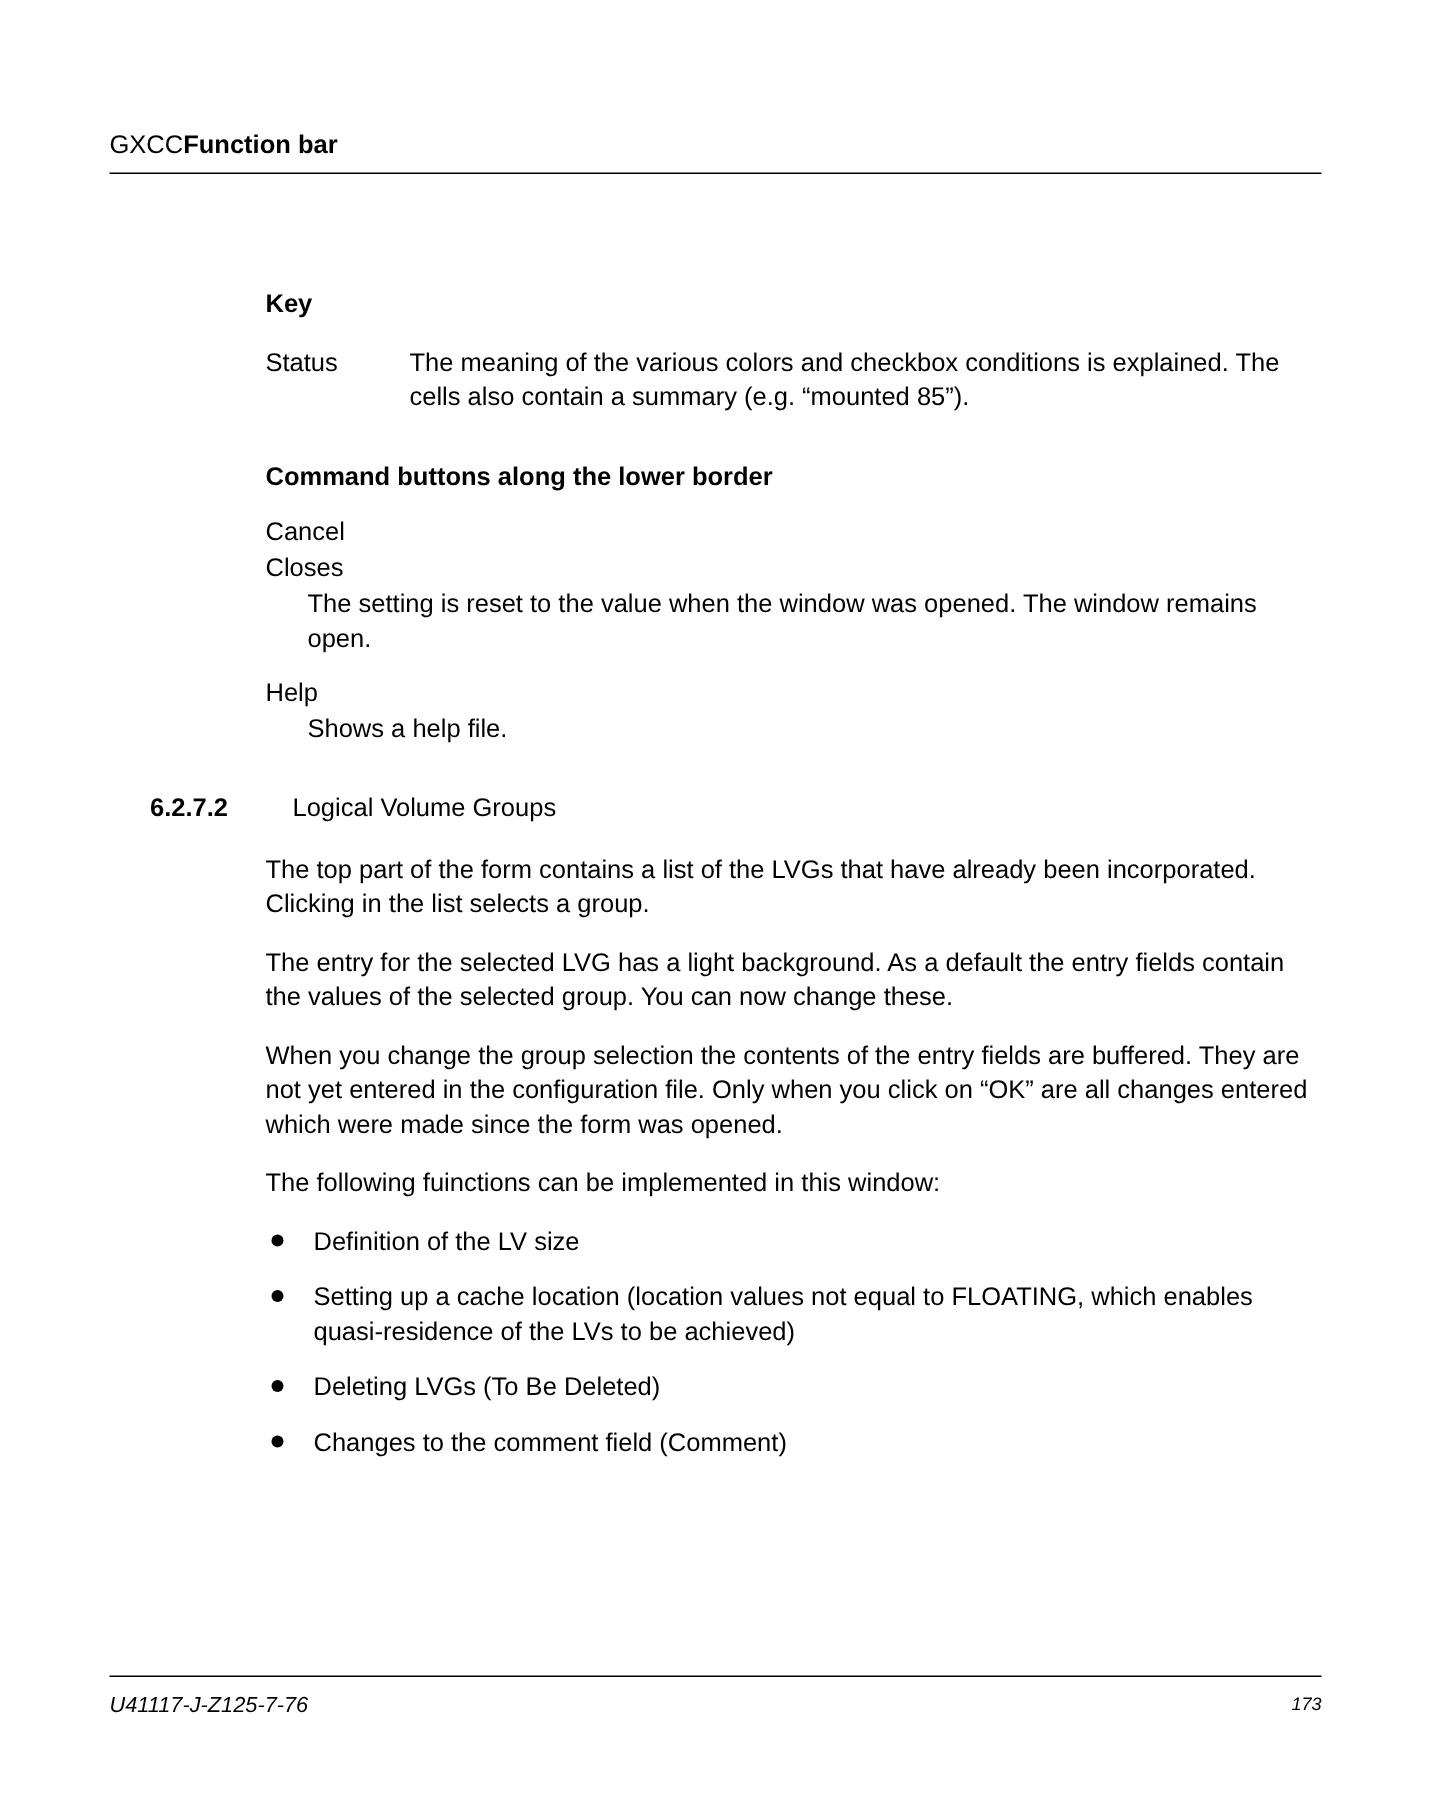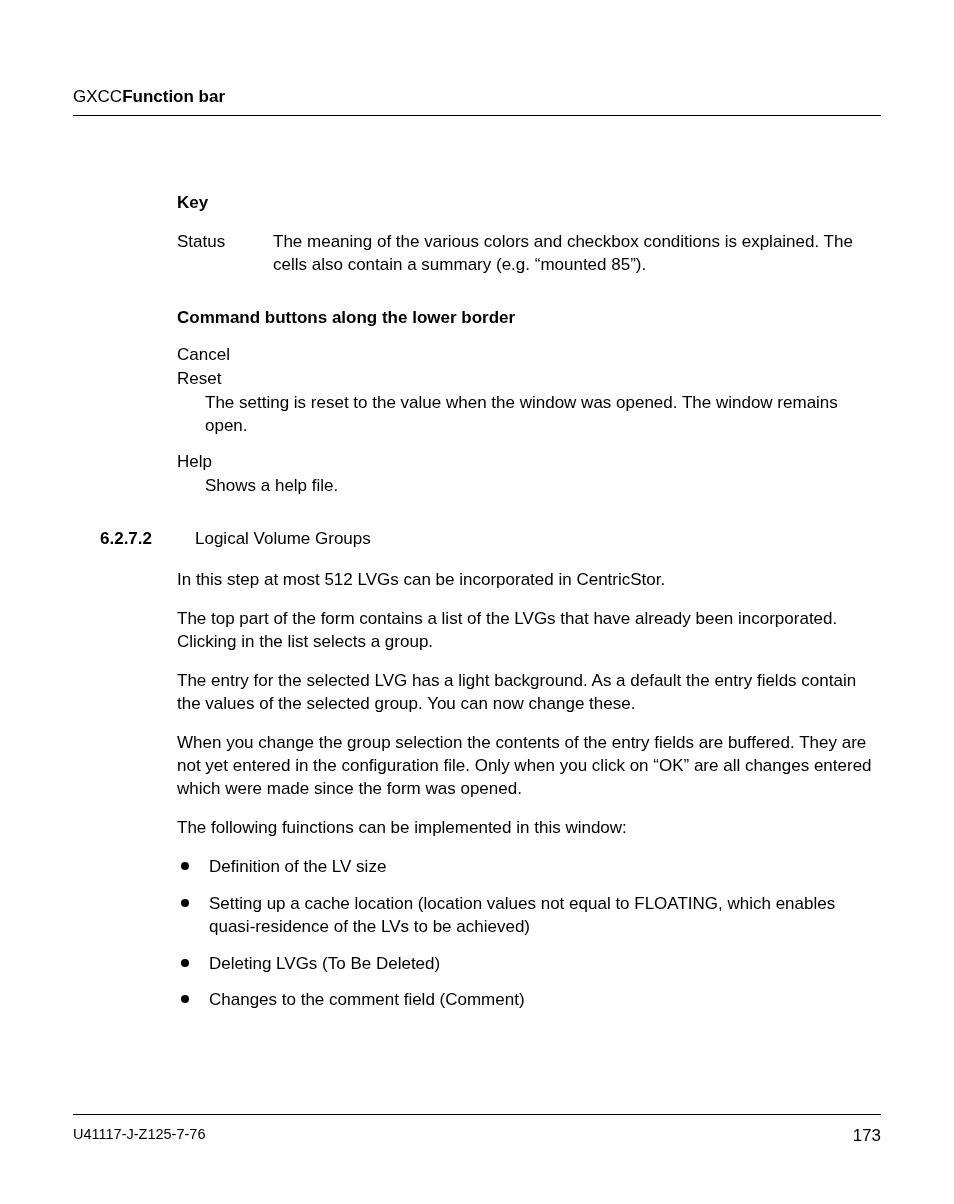--- a/index.html
+++ b/index.html
@@ -49,22 +49,23 @@
   .footer {
     position: absolute;
     left: 73px;
     right: 73px;
     bottom: 56px;
     border-top: 1px solid #000;
     padding-top: 10px;
     display: flex;
     justify-content: space-between;
     font-size: 14.5px;
+    font-style: italic;
   }
-  .footer-right { font-size: 17px; }
+  .footer-right { font-size: 12px; }
 </style>
 </head>
 <body>
 
 <div class="header">
   <div class="header-left">GXCC</div>
   <div class="header-right">Function bar</div>
 </div>
 
 <div class="content">
@@ -74,33 +75,32 @@
   <div class="kv-row">
     <div class="kv-term">Status</div>
     <div class="kv-def">The meaning of the various colors and checkbox conditions is explained. The cells also contain a summary (e.g. “mounted 85”).</div>
   </div>
 
   <div class="h-cmd">Command buttons along the lower border</div>
 
   <div>
     <div class="dl-term">Cancel</div>
 
-    <div class="dl-term">Reset</div>
+    <div class="dl-term">Closes</div>
     <div class="dl-def">The setting is reset to the value when the window was opened. The window remains open.</div>
 
     <div class="dl-term">Help</div>
     <div class="dl-def">Shows a help file.</div>
   </div>
 
   <div class="sec-row">
     <div class="sec-num">6.2.7.2</div>
     <div class="sec-title">Logical Volume Groups</div>
   </div>
 
-  <div class="para">In this step at most 512 LVGs can be incorporated in CentricStor.</div>
   <div class="para">The top part of the form contains a list of the LVGs that have already been incorporated. Clicking in the list selects a group.</div>
   <div class="para">The entry for the selected LVG has a light background. As a default the entry fields contain the values of the selected group. You can now change these.</div>
   <div class="para">When you change the group selection the contents of the entry fields are buffered. They are not yet entered in the configuration file. Only when you click on “OK” are all changes entered which were made since the form was opened.</div>
   <div class="para">The following fuinctions can be implemented in this window:</div>
 
   <ul class="bullets">
     <li><span>Definition of the LV size</span></li>
     <li><span>Setting up a cache location (location values not equal to FLOATING, which enables quasi-residence of the LVs to be achieved)</span></li>
     <li><span>Deleting LVGs (To Be Deleted)</span></li>
     <li><span>Changes to the comment field (Comment)</span></li>

